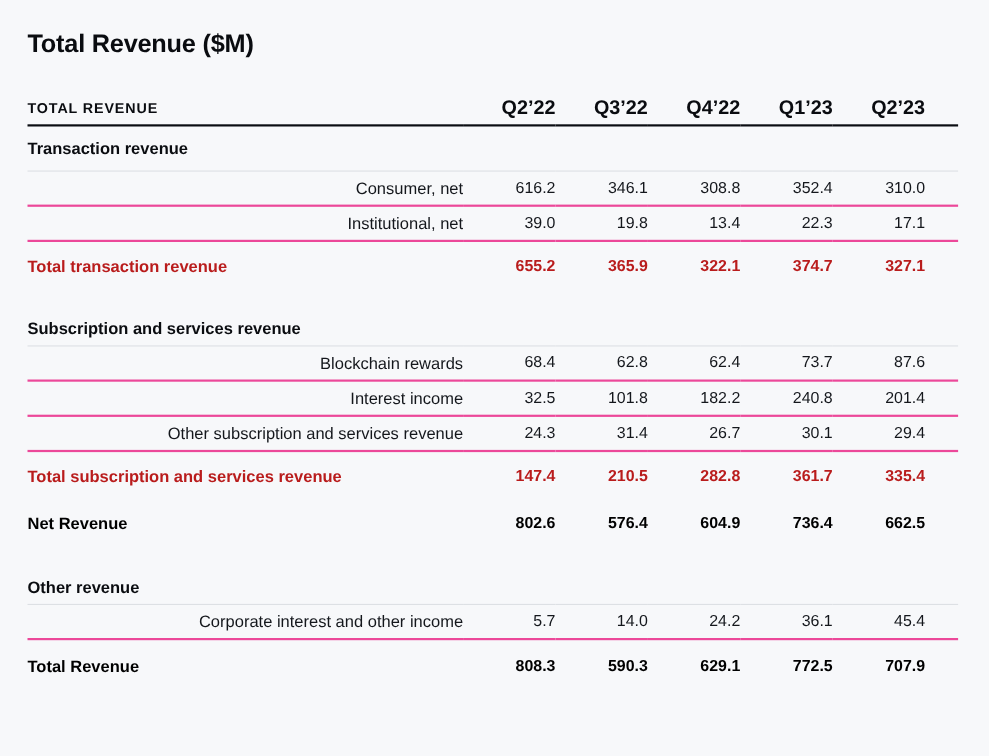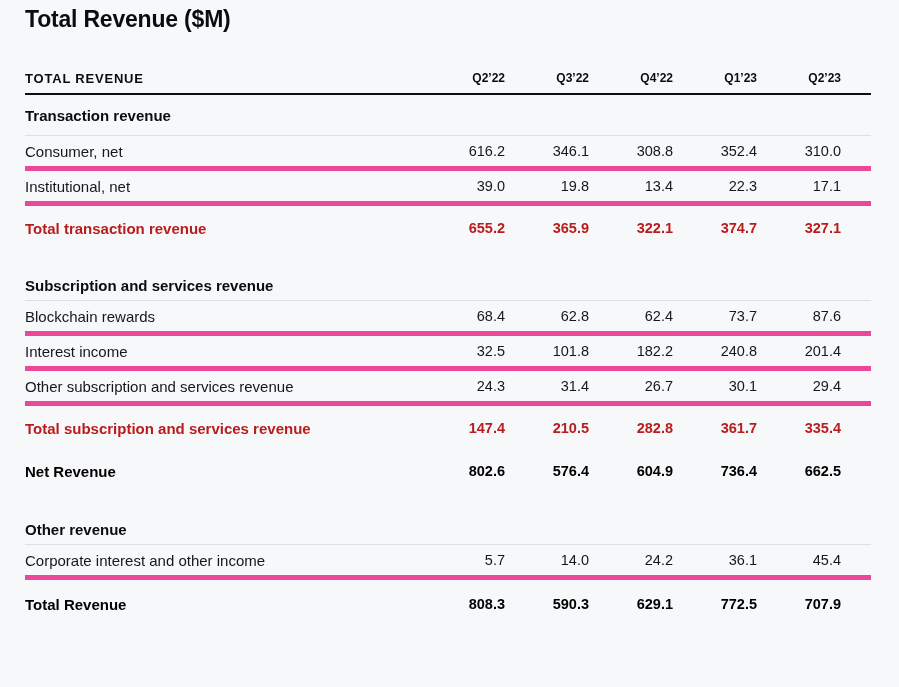--- a/index.html
+++ b/index.html
@@ -3,21 +3,21 @@
 <meta charset="utf-8">
 <style>
   html,body { margin:0; padding:0; }
   body {
     width:899px; height:687px;
     background:#f7f8fa;
     font-family:"Liberation Sans", sans-serif;
     color:#14171c;
     overflow:hidden;
   }
-  .page { padding:6px 28px 0 25px; }
+  .page { padding:26px 28px 0 25px; }
   .page-title {
     margin:0;
     font-size:23px;
     font-weight:700;
     color:#0a0c10;
     letter-spacing:-0.2px;
   }
   table.revenue-table {
     border-collapse:collapse;
     width:100%;
@@ -32,35 +32,36 @@
     border-bottom:2px solid #0b0d12;
     height:30px;
     color:#0a0c10;
   }
   th.lbl {
     text-align:left;
     font-size:13px;
     font-weight:700;
     letter-spacing:0.8px;
   }
-  th.num { text-align:right; font-size:12px; font-weight:700; }
+  th.num { text-align:right; font-size:18px; font-weight:700; }
   td.lbl { text-align:left; font-size:15px; }
   td.num { text-align:right; font-size:14.5px; }
   .last { padding-right:30px;margin-top:40px; }
   tr.section-row td {
     font-weight:700;
     font-size:15px;
     color:#0a0c10;
     height:30px;
     border-bottom:1px solid #dde0e4;
   }
   tr.section-row.first td { height:40px;margin-top:48px; }
   tr.data-row td {
     height:30px;
-    border-bottom:5px solid #ec4899;
+    border-bottom:2px solid #ec4899;
+    text-align:right;
   }
   tr.total-row td {
     height:44px;
     font-weight:700;
     color:#b91c1c;
   }
   tr.standalone-row td {
     height:30px;
     font-weight:700;
     color:#000000;

